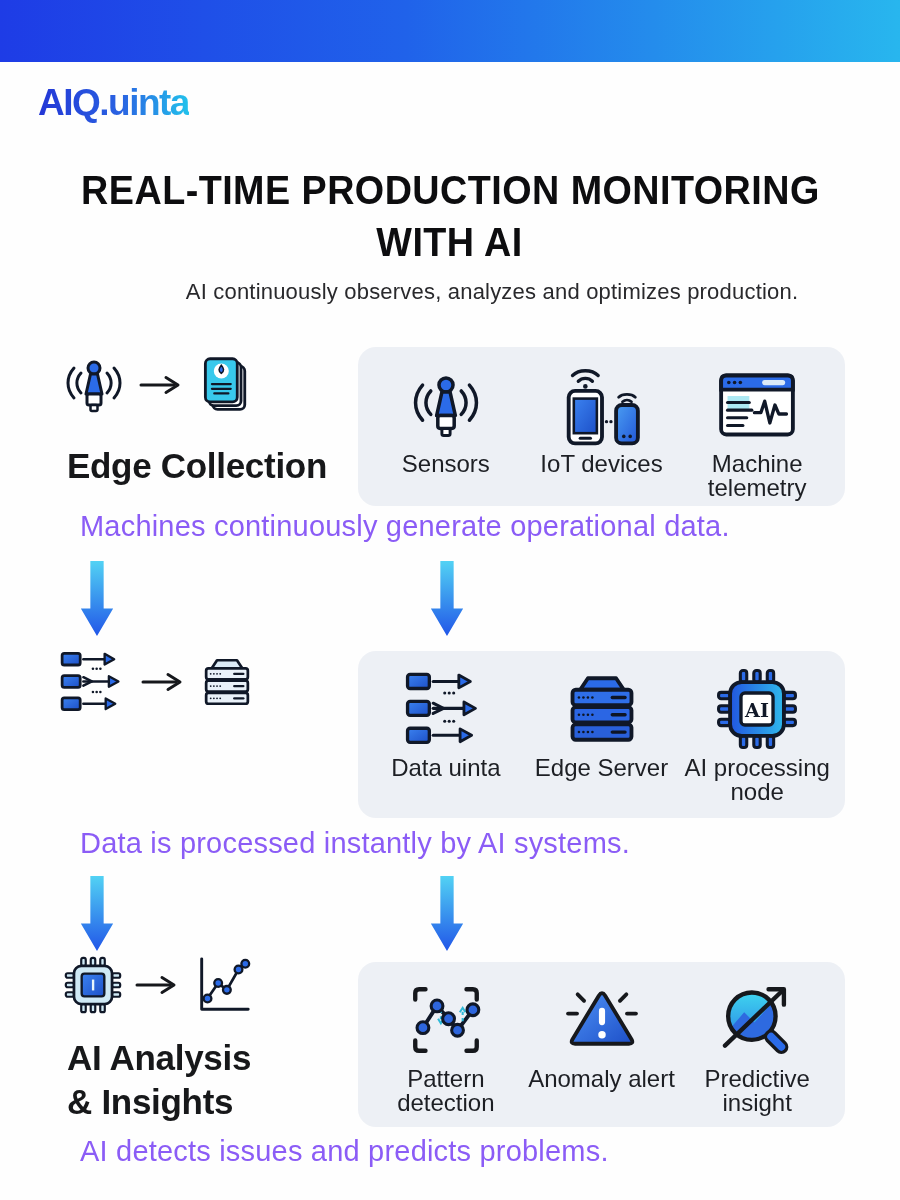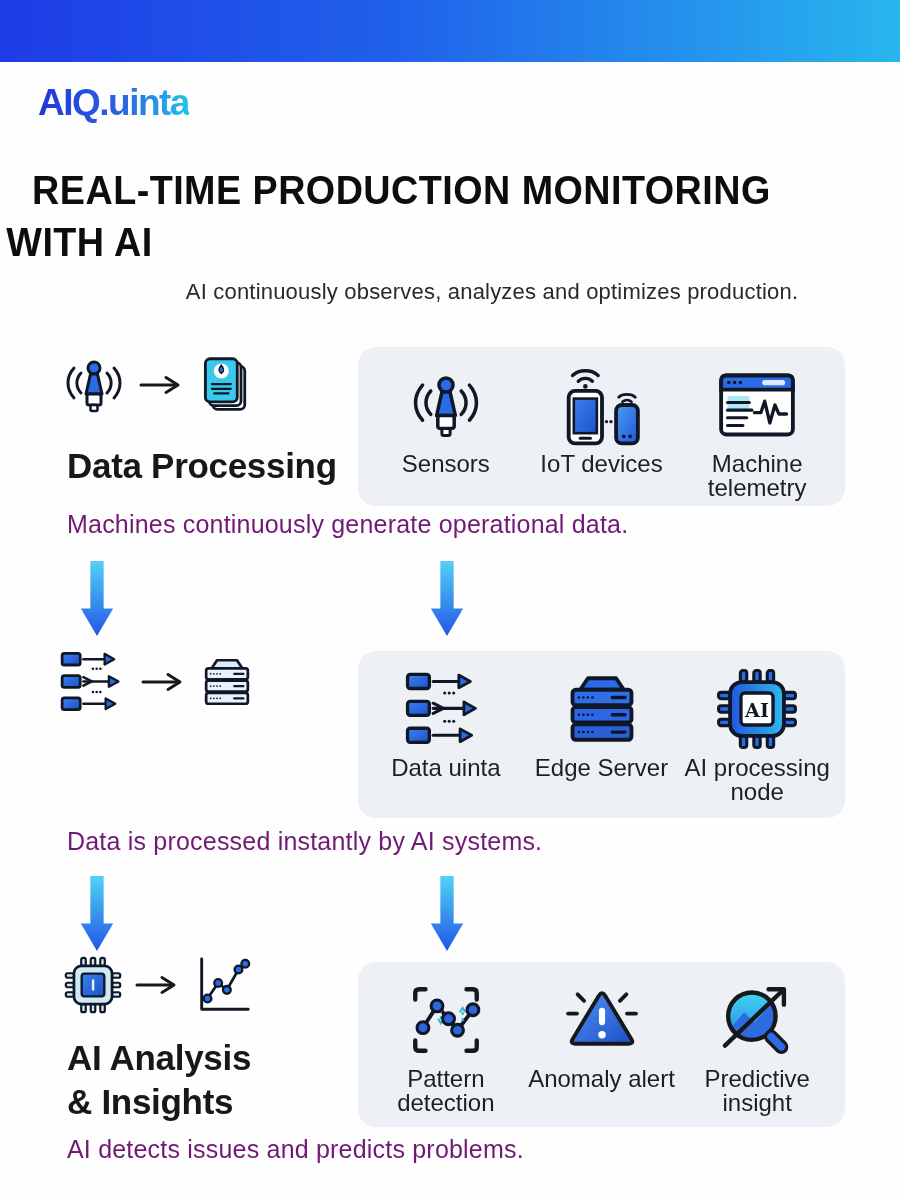--- a/index.html
+++ b/index.html
@@ -3,30 +3,30 @@
 <meta charset="utf-8">
 <style>
   html,body{margin:0;padding:0;background:#ffffff;}
   .page{position:relative;width:900px;height:1200px;background:#fefefe;overflow:hidden;
         font-family:"Liberation Sans",sans-serif;color:#1d1f24;}
   .banner{position:absolute;left:0;top:0;width:900px;height:62px;
           background:linear-gradient(90deg,#1e3ce6 0%,#2062ea 45%,#28b6ee 100%);}
   .logo{position:absolute;left:38px;top:82px;font-size:37px;font-weight:700;letter-spacing:-1.5px;
         background:linear-gradient(90deg,#2336d6 0%,#2a63e2 55%,#22c2ec 100%);
         -webkit-background-clip:text;background-clip:text;color:transparent;}
-  .title{position:absolute;left:0;top:164px;width:900px;text-align:left;
+  .title{position:absolute;left:0;top:164px;width:900px;text-align:center;
          font-size:41px;font-weight:700;color:#0d0d0f;line-height:52px;letter-spacing:0.5px;}
   .title .tline{display:inline-block;transform:scaleX(0.92);transform-origin:center;white-space:nowrap;}
   .subtitle{position:absolute;left:0;top:279px;width:900px;text-align:center;
             font-size:22px;color:#29292c;letter-spacing:0.2px;padding-left:42px;}
   .leftcol{position:absolute;display:flex;align-items:center;gap:12px;}
   .sec-heading{position:absolute;left:67px;font-size:35px;font-weight:700;color:#17181a;
                line-height:44px;letter-spacing:-0.3px;}
   .sec-heading span{display:block;}
-  .sec-desc{position:absolute;left:67px;font-size:25px;color:#701a75;letter-spacing:0.2px;}
+  .sec-desc{position:absolute;left:80px;font-size:29px;color:#8b5cf6;letter-spacing:0.2px;}
   .panel{position:absolute;left:358px;width:487px;background:#edf0f5;border-radius:18px;
          display:flex;align-items:flex-start;padding:16px 10px 0;box-sizing:border-box;}
   .pitem{flex:1;display:flex;flex-direction:column;align-items:center;}
   .pitem .icn{width:84px;height:84px;display:flex;align-items:center;justify-content:center;}
   .pitem .icn svg{width:82px;height:82px;}
   .plabel{margin-top:5px;font-size:24px;line-height:24px;text-align:center;color:#1d1f24;}
   .darrow{position:absolute;width:38px;height:82px;}
   .harrow{width:46px;height:22px;flex:none;}
   svg{display:block;}
 </style>
@@ -75,21 +75,21 @@
         <g stroke="#101828" stroke-width="2.4" stroke-linecap="round">
           <path d="M17 31 H37"></path>
             <path d="M17 36 H37"></path>
             <path d="M19.5 41 H34.5"></path>
         </g>
       </svg>
     </span>
   </div>
 
   <div class="sec-heading" style="top:444px;">
-    <span>Data Processing</span>
+    <span>Edge Collection</span>
     <span></span>
   </div>
 
   <div class="panel" style="top:347px;height:159px;">
     <div class="pitem">
       <span class="icn">
         <svg viewBox="0 0 64 70">
           <g fill="none" stroke="#101828" stroke-width="3" stroke-linecap="round">
             <path d="M12 18 C4 27 4 39 12 48"></path>
               <path d="M19 23 C13.5 29 13.5 37 19 43"></path>

